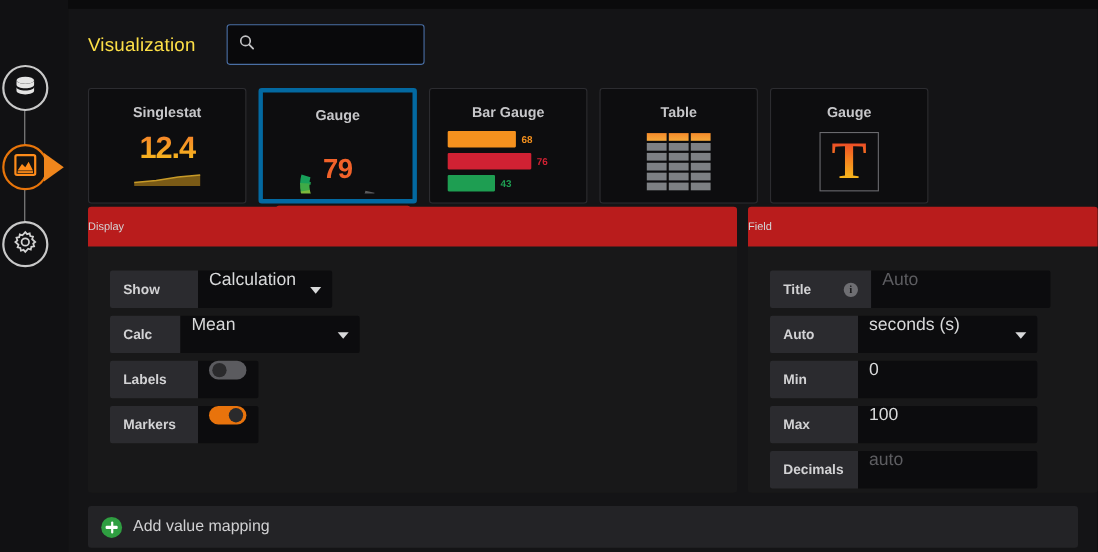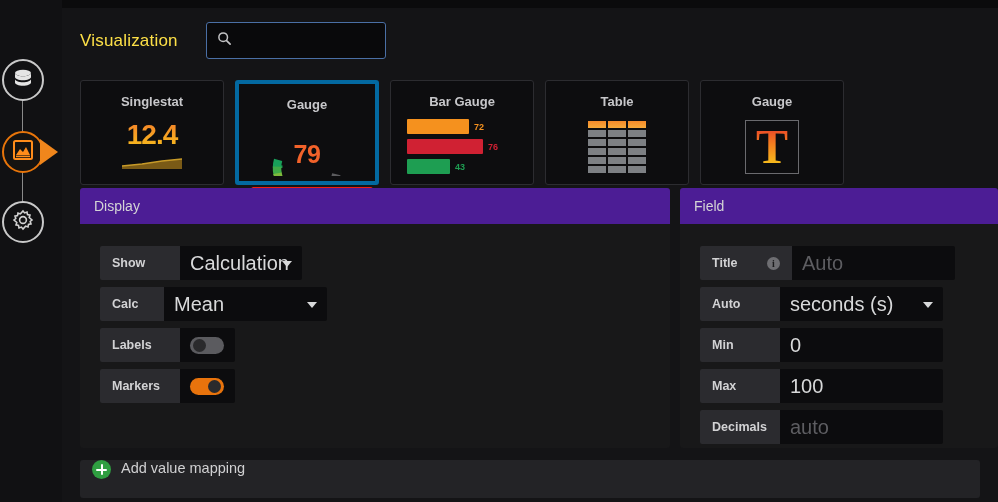--- a/index.html
+++ b/index.html
@@ -140,37 +140,37 @@
   .text-T {
     font-family: "Liberation Serif", serif; font-size: 48px; font-weight: bold;
     line-height: 48px;
     background: linear-gradient(to bottom,#e8342b 0%,#f5801f 45%,#f7d21b 100%);
     -webkit-background-clip: text; background-clip: text; color: transparent;
   }
 
   
   .panel { position: absolute; background: #181819; border-radius: 3px; }
   .panel-head {
-    height: 36px; background: #4c1d95;
-    display: flex; align-items: center; padding-left: 14px;
-    font-size: 14px; color: #d4d4d6;
+    height: 36px; background: #b91c1c;
+    display: flex; align-items: center; 
+    font-size: 10px; color: #d4d4d6;
     border-radius: 3px 3px 0 0;
   }
   .panel-body { padding: 22px 0 0 20px; }
 
   .opt-row { display: flex; margin-bottom: 7px; height: 34px; }
   .opt-label {
     background: #2b2b2f; color: #d2d2d4; font-size: 12.5px; font-weight: bold;
     display: flex; align-items: center; padding: 0 12px;
     border-radius: 2px 0 0 2px;
   }
   .opt-ctrl {
-    background: #0c0c0e; display: flex; align-items: center;
+    background: #0c0c0e; display: flex; 
     padding: 0 10px; border-radius: 0 2px 2px 0;
-    color: #d8d9da; font-size: 20px;
+    color: #d8d9da; font-size: 16px;
     position: relative;
   }
   .caret {
     position: absolute; right: 10px; top: 50%; margin-top: -2px;
     width: 0; height: 0;
     border-left: 5px solid transparent; border-right: 5px solid transparent;
     border-top: 6px solid #d8d9da;
   }
   .opt-ctrl.toggle-cell { background: #0c0c0e; padding: 0 10px; }
   .tgl {
@@ -191,21 +191,21 @@
     display: flex; align-items: center; justify-content: center;
     font-family: "Liberation Serif", serif; margin-left: 18px;
   }
   .ph { color: #5d5d61; }
 
   
   .mapping-bar {
     position: absolute; left: 18px; top: 452px;
     width: 900px; height: 38px;
     background: #232326; border-radius: 3px;
-    display: flex; padding-left: 12px;
+    display: flex; align-items: center; padding-left: 12px;
   }
   .plus-icon {
     width: 19px; height: 19px; border-radius: 50%; background: #2f9e41;
     position: relative; margin-right: 10px;
   }
   .plus-icon:before, .plus-icon:after {
     content: ""; position: absolute; background: #fff; border-radius: 1px;
   }
   .plus-icon:before { left: 4px; top: 8.5px; width: 11px; height: 2.5px; }
   .plus-icon:after  { top: 4px; left: 8.5px; height: 11px; width: 2.5px; }
@@ -317,21 +317,21 @@
         </div>
         <div class="underline"></div>
       </div>
 
       <div class="card">
         <div class="card-title">Bar Gauge</div>
         <div class="card-art">
           <div class="bg-art">
             <div class="bg-row">
               <span class="bg-bar" style="width:62px;background:#f5911e"></span>
-              <span class="bg-val" style="color:#f5911e">72</span>
+              <span class="bg-val" style="color:#f5911e">68</span>
             </div>
             <div class="bg-row">
               <span class="bg-bar" style="width:76px;background:#d02133"></span>
               <span class="bg-val" style="color:#d02133">76</span>
             </div>
             <div class="bg-row">
               <span class="bg-bar" style="width:43px;background:#1e9e52"></span>
               <span class="bg-val" style="color:#1e9e52">43</span>
             </div>
           </div>

